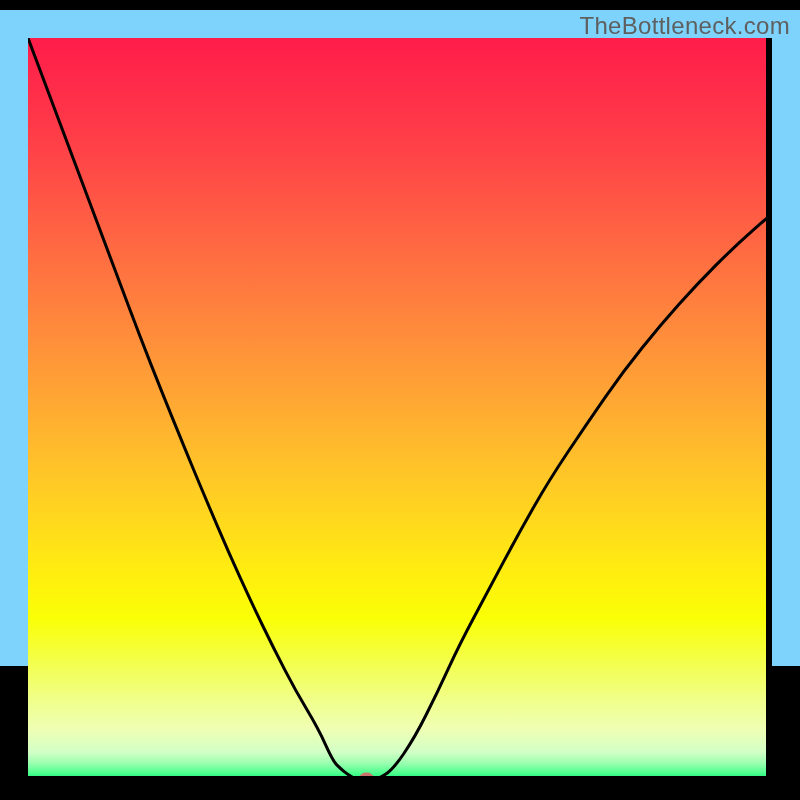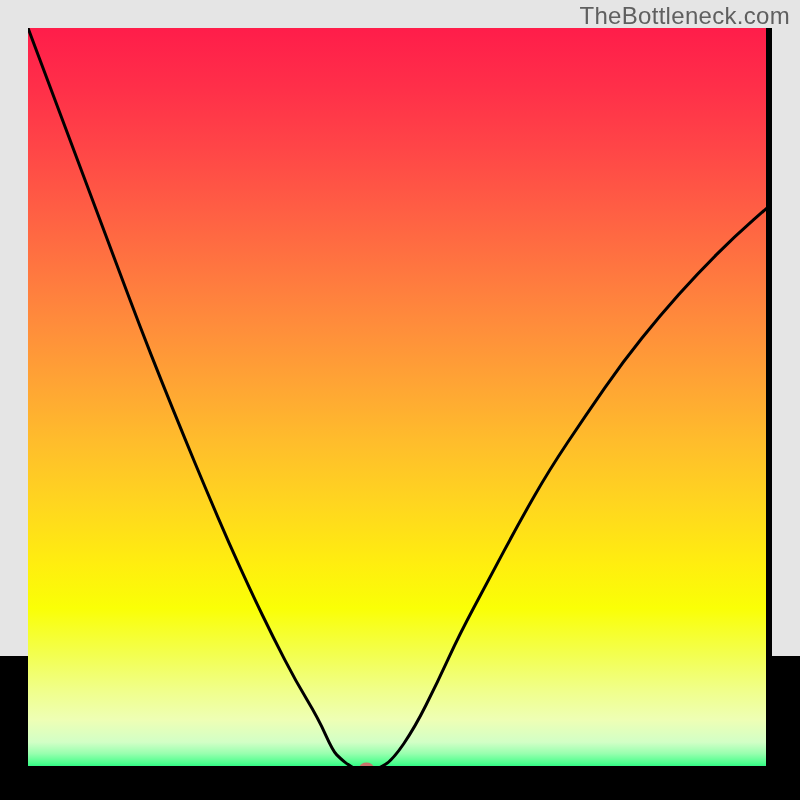--- a/index.html
+++ b/index.html
@@ -8,21 +8,22 @@
     width: 800px;
     height: 800px;
     background: #000;
     font-family: Arial, Helvetica, sans-serif;
     overflow: hidden;
   }
   .frame {
     position: relative;
     width: 800px;
     height: 656px;
-    background: #e5e5e5;
+    background: #7dd3fc;
+    margin-top: 10px;
   }
   .watermark {
     position: absolute;
     top: 2px;
     right: 10px;
     color: #5f5f5f;
     font-size: 24px;
     font-weight: 500;
     letter-spacing: 0.3px;
     z-index: 10;

